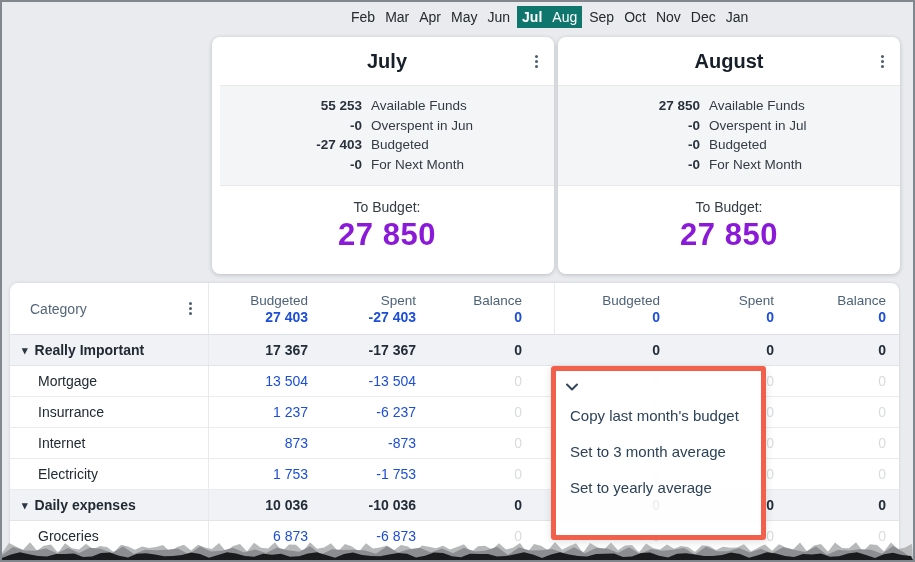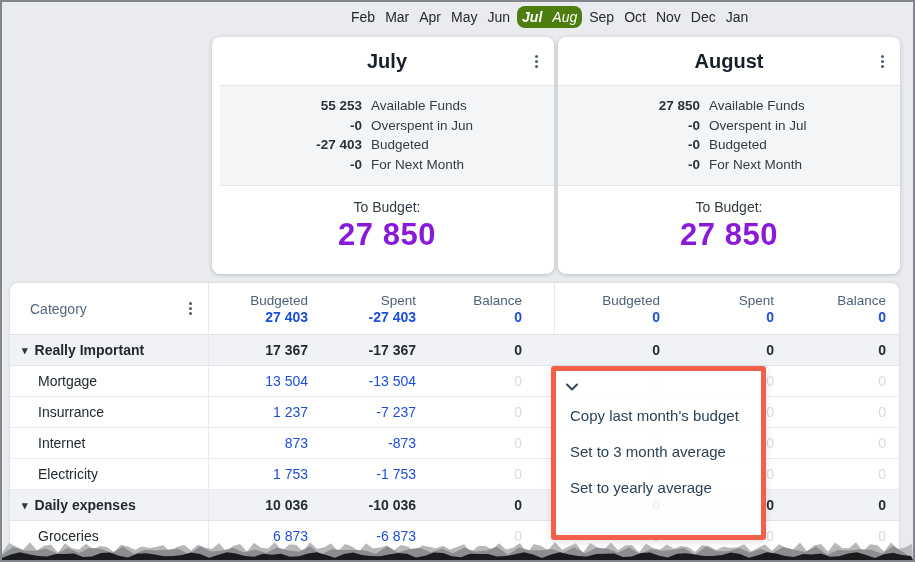--- a/index.html
+++ b/index.html
@@ -6,21 +6,21 @@
   html,body { background:#c7c9cc; }
   .screen {
     position:relative; width:915px; height:562px; overflow:hidden;
     background:#e9ebee; border:2px solid #82878e;
     font-family:"Liberation Sans", sans-serif; color:#2d3c4a;
   }
   
   .topbar { position:absolute; left:0; top:0; width:100%; height:29px; }
   .months { position:absolute; left:344px; top:0; height:29px; display:flex; align-items:center; }
   .month { padding:3px 5px; font-size:14px; color:#26292d; cursor:default; white-space:nowrap; }
-  .pill { display:flex; background:#4d7c0f; border-radius:8px; margin:0 2px;font-style:italic; }
+  .pill { display:flex; background:#0f766e; border-radius:0; margin:0 2px; }
   .pill .month { color:#ffffff; }
   .pill .month.active { font-weight:700; }
   
   .card {
     position:absolute; top:35px; width:342px; height:237px; background:#ffffff;
     border-radius:8px; box-shadow:0 1px 4px rgba(25,35,45,.22); overflow:hidden;
   }
   .card-july { left:210px;padding-left:8px; } .card-august { left:556px; }
   .card-head { position:relative; height:49px; display:flex; align-items:center; justify-content:center; border-bottom:1px solid #e6e8eb; }
   .card-title { font-size:20px; font-weight:700; color:#17202a; }
@@ -224,21 +224,21 @@
           <div class="c-gap"></div>
           <div class="num c-b2 muted">0</div>
           <div class="num c-s2 muted">0</div>
           <div class="num c-bal2 muted">0</div>
         </div>
         <div class="trow child">
           <div class="name c-cat">
             <span>Insurrance</span>
           </div>
           <div class="num c-b1">1 237</div>
-          <div class="num c-s1">-7 237</div>
+          <div class="num c-s1">-6 237</div>
           <div class="num c-bal1 muted">0</div>
           <div class="c-gap"></div>
           <div class="num c-b2 muted">0</div>
           <div class="num c-s2 muted">0</div>
           <div class="num c-bal2 muted">0</div>
         </div>
         <div class="trow child">
           <div class="name c-cat">
             <span>Internet</span>
           </div>

